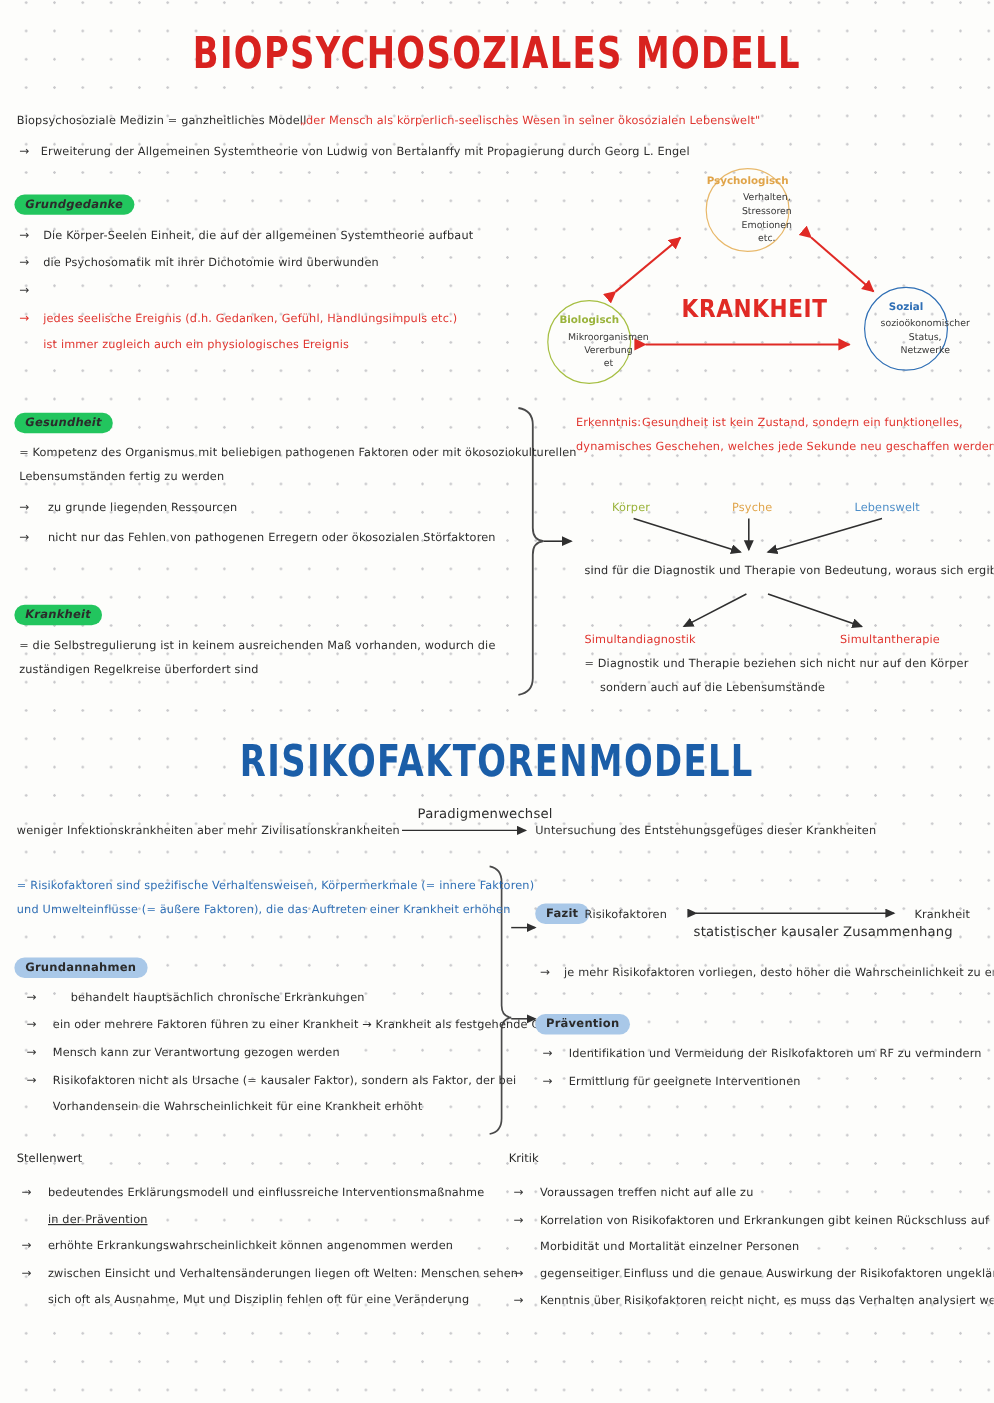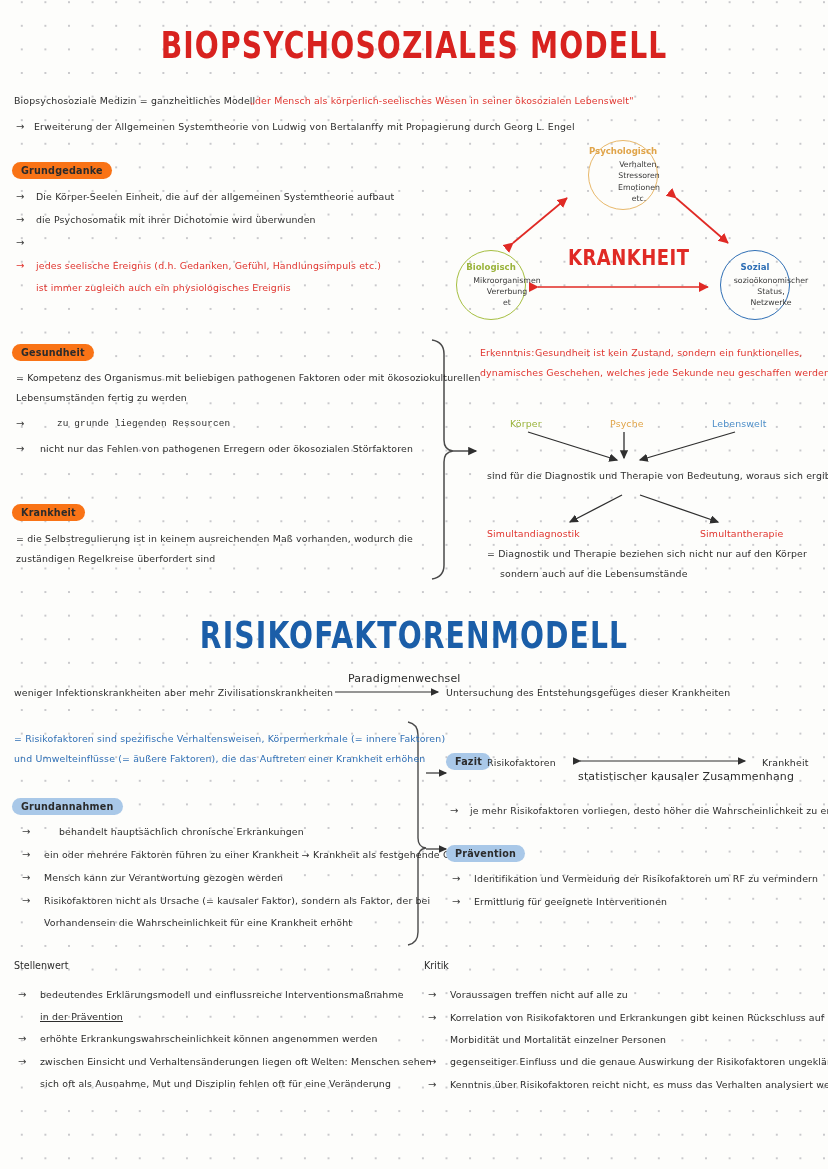--- a/index.html
+++ b/index.html
@@ -37,21 +37,21 @@
   .hw.red{color:#e0352f;}
   .hw.sm{font-size:11px;}
 
   
   .chip{
     position:absolute;
     font-size:9.6px;font-weight:600;color:#2b2b2b;
     padding:2.5px 9px 3px 9px;border-radius:11px;
     letter-spacing:0.2px;white-space:nowrap;
   }
-  .chip.pink{background:#f97316;}
+  .chip.pink{background:#22c55e;font-style:italic;}
   .chip.blue{background:#a9c8e8;}
 
   
   .arw{position:absolute;font-size:10px;color:#3a3a3a;line-height:1;}
 
   
   .circ{
     position:absolute;border-radius:50%;
     display:flex;flex-direction:column;align-items:center;justify-content:center;
     text-align:center;box-sizing:border-box;
@@ -152,33 +152,33 @@
     <div class="sub">Verhalten, Stressoren</div>
     <div class="sub">Emotionen etc.</div>
   </div>
 
   <div class="circ c-bio" style="left:456px;top:250px;width:70px;height:70px;">
     <div class="ttl">Biologisch</div>
     <div class="sub">Mikroorganismen</div>
     <div class="sub">Vererbung et</div>
   </div>
 
-  <div class="circ c-soz" style="left:720px;top:250px;width:70px;height:70px;text-align:center;">
+  <div class="circ c-soz" style="left:720px;top:239px;width:70px;height:70px;text-align:center;">
     <div class="ttl">Sozial</div>
     <div class="sub">sozioökonomischer</div>
     <div class="sub">Status, Netzwerke</div>
   </div>
 
   <div class="krankheit" style="left:568px;top:247px;">KRANKHEIT</div>
 
   <div class="chip pink" style="left:12px;top:344px;">Gesundheit</div>
   <div class="t hw" style="left:16px;top:372px;">= Kompetenz des Organismus mit beliebigen pathogenen Faktoren oder mit ökosoziokulturellen</div>
   <div class="t hw" style="left:16px;top:392px;">Lebensumständen fertig zu werden</div>
   <div class="arw" style="left:16px;top:419px;">→</div>
-  <div class="t hw" style="left:57px;top:418px;font-family:Liberation Mono, monospace;">zu grunde liegenden Ressourcen</div>
+  <div class="t hw" style="left:40px;top:418px;">zu grunde liegenden Ressourcen</div>
   <div class="arw" style="left:16px;top:444px;">→</div>
   <div class="t hw" style="left:40px;top:443px;">nicht nur das Fehlen von pathogenen Erregern oder ökosozialen Störfaktoren</div>
 
   <div class="chip pink" style="left:12px;top:504px;">Krankheit</div>
   <div class="t hw" style="left:16px;top:533px;">= die Selbstregulierung ist in keinem ausreichenden Maß vorhanden, wodurch die</div>
   <div class="t hw" style="left:16px;top:553px;">zuständigen Regelkreise überfordert sind</div>
 
   <div class="t hw red" style="left:480px;top:347px;">Erkenntnis:</div>
   <div class="t hw red" style="left:535px;top:347px;">Gesundheit ist kein Zustand, sondern ein funktionelles,</div>
   <div class="t hw red" style="left:480px;top:367px;">dynamisches Geschehen, welches jede Sekunde neu geschaffen werden muss</div>

